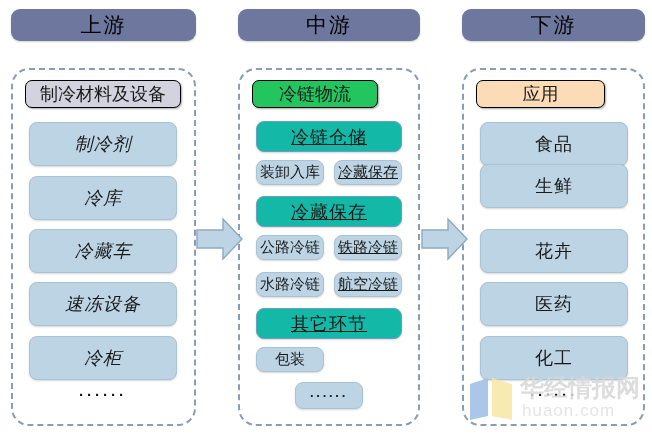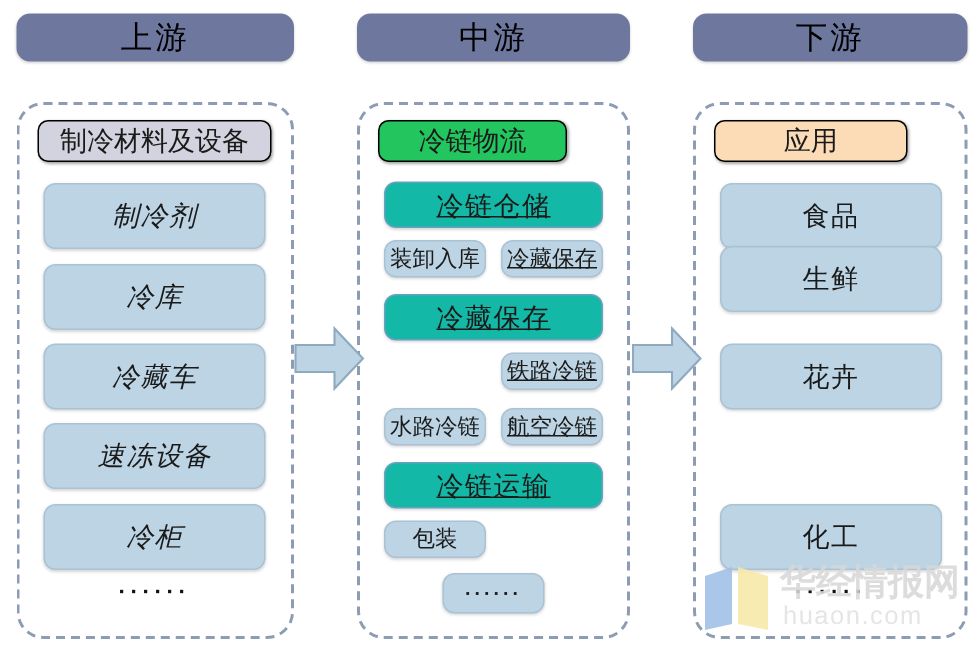--- a/index.html
+++ b/index.html
@@ -221,49 +221,55 @@
   <div class="item sub msub-l" style="top:160px">
     <span>装卸入库</span>
   </div>
   <div class="item sub msub-r" style="top:160px">
     <span>冷藏保存</span>
   </div>
 
   <div class="item mid-head mhead" style="top:196px">
     <span>冷藏保存</span>
   </div>
+  <div class="item sub msub-l" style="top:235px">
+    <span>公路冷链</span>
+  </div>
   <div class="item sub msub-r" style="top:235px">
     <span>铁路冷链</span>
   </div>
   <div class="item sub msub-l" style="top:272px">
     <span>水路冷链</span>
   </div>
   <div class="item sub msub-r" style="top:272px">
     <span>航空冷链</span>
   </div>
 
   <div class="item mid-head mhead" style="top:308px">
-    <span>冷链运输</span>
+    <span>其它环节</span>
   </div>
   <div class="item sub msub-l" style="top:347px">
     <span>包装</span>
   </div>
 
   <div class="item dots-card mdots" style="top:382px">
     <span>······</span>
   </div>
 
   <div class="item big rcard" style="top:122px">
     <span>食品</span>
   </div>
   <div class="item big rcard" style="top:164px">
     <span>生鲜</span>
   </div>
   <div class="item big rcard" style="top:229px">
     <span>花卉</span>
+  </div>
+  <div class="item big rcard" style="top:282px">
+    <span>医药</span>
   </div>
   <div class="item big rcard" style="top:336px">
     <span>化工</span>
   </div>
   <div class="dots-bare c3">······</div>
 
   <div class="arrow-wrap a1">
     <svg width="48" height="46" viewBox="0 0 48 46">
       <polygon points="1,14 27,14 27,3 46,23 27,43 27,32 1,32" fill="#bcd4e4" stroke="#8fa9bf" stroke-width="1.4"></polygon>
     </svg>

